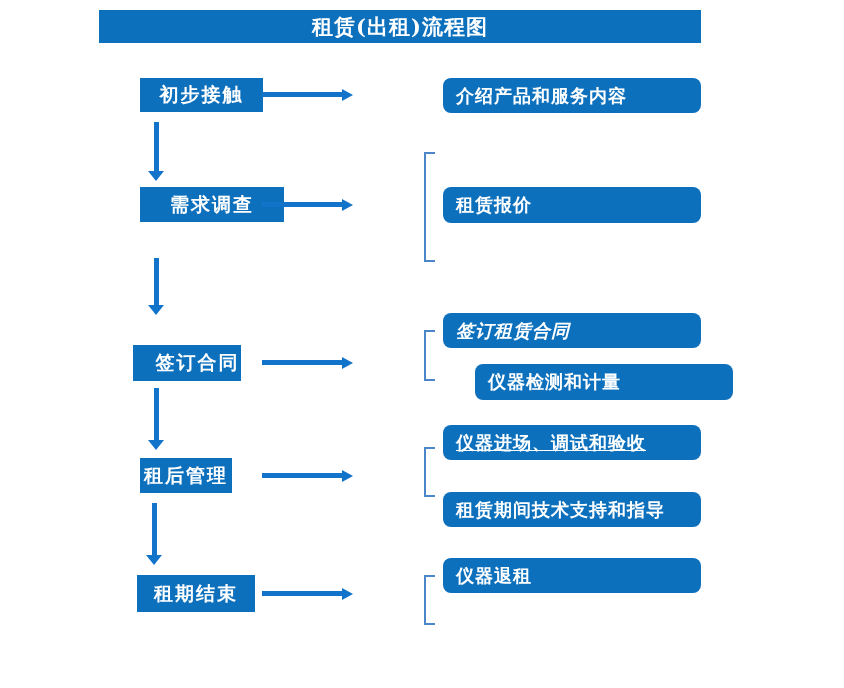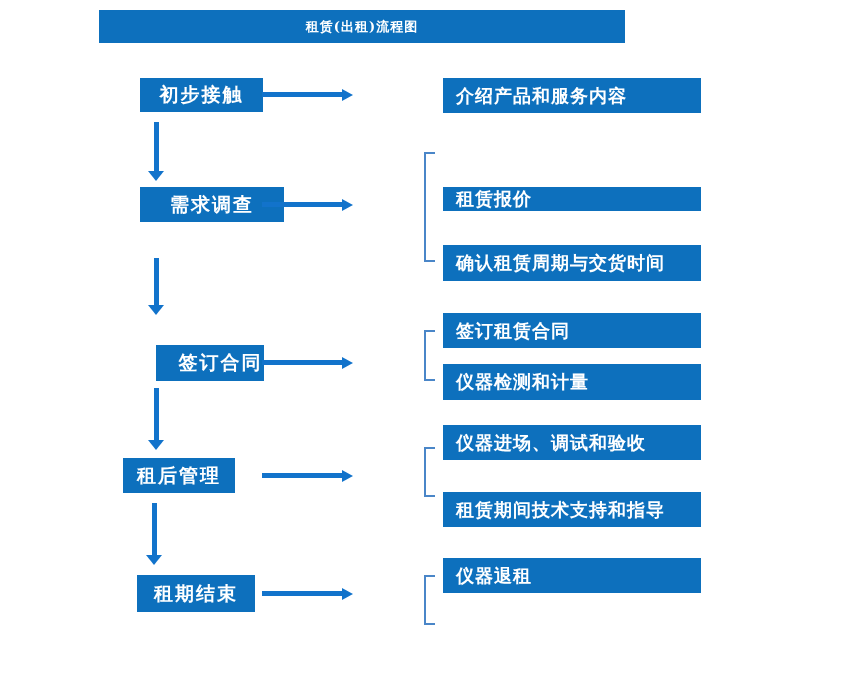--- a/index.html
+++ b/index.html
@@ -14,45 +14,46 @@
     position: relative;
     width: 844px;
     height: 688px;
     background: #ffffff;
     overflow: hidden;
     font-family: "DejaVu Serif", "Liberation Serif", serif;
     font-weight: bold;
   }
   .titlebar {
     position: absolute;
-    left: 99px; top: 10px; width: 526px; height: 33px;
+    left: 99px; top: 10px; width: 602px; height: 33px;
     background: var(--box);
     color: var(--text);
     display: flex; align-items: center; justify-content: center;
-    font-size: 13px;
+    font-size: 21px;
     letter-spacing: 1px;
   }
   .step {
     position: absolute;
     background: var(--box);
     color: var(--text);
     display: flex; align-items: center; justify-content: center;
     font-size: 19px;
     letter-spacing: 2px;
     margin-left: 37px;
   }
   .detail {
     position: absolute;
     left: 443px; width: 258px; height: 35px;
     background: var(--box);
     color: var(--text);
     display: flex; align-items: center;
     padding-left: 13px;
     font-size: 18px;
     letter-spacing: 1px;
+    border-radius: 8px;
   }
   .harrow {
     position: absolute;
     left: 262px; width: 91px; height: 13px;
     display: flex; align-items: center;
   }
   .harrow .shaft { flex: 1; height: 5px; background: var(--arrow); }
   .harrow .head {
     width: 0; height: 0;
     border-left: 11px solid var(--arrow);
@@ -83,22 +84,22 @@
 <body>
 
 <div class="canvas">
 
   <div class="titlebar">
     <span>租赁(出租)流程图</span>
   </div>
 
   <div class="step" style="left:103px; top:78px;  width:123px; height:34px;">初步接触</div>
   <div class="step" style="left:103px; top:187px; width:144px; height:35px;">需求调查</div>
-  <div class="step" style="left:119px; top:345px; width:108px; height:36px;padding-left:21px;">签订合同</div>
-  <div class="step" style="left:86px; top:458px; width:112px; height:35px;">租后管理</div>
+  <div class="step" style="left:96px; top:345px; width:108px; height:36px;padding-left:21px;">签订合同</div>
+  <div class="step" style="left:103px; top:458px; width:92px; height:35px;">租后管理</div>
   <div class="step" style="left:100px; top:575px; width:118px; height:37px;">租期结束</div>
 
   <div class="varrow" style="left:148px; top:122px; height:59px;">
       <div class="shaft"></div>
       <div class="head"></div>
     </div>
   <div class="varrow" style="left:148px; top:258px; height:57px;">
       <div class="shaft"></div>
       <div class="head"></div>
     </div>
@@ -132,24 +133,23 @@
       <div class="head"></div>
     </div>
 
   <div class="bracket" style="top:152px; height:110px;"></div>
   <div class="bracket" style="top:330px; height:51px;"></div>
   <div class="bracket" style="top:447px; height:50px;"></div>
   <div class="bracket" style="top:575px; height:50px;"></div>
 
   <div class="detail" style="top:78px;">介绍产品和服务内容</div>
 
-  <div class="detail" style="top:187px; height:24px;">租赁报价</div>
-  <div class="detail" style="top:245px; height:36px;">确认租赁周期与交货时间</div>
+  <div class="detail" style="top:187px; height:36px;">租赁报价</div>
 
-  <div class="detail" style="top:313px;">签订租赁合同</div>
-  <div class="detail" style="top:364px; height:36px;">仪器检测和计量</div>
+  <div class="detail" style="top:313px;font-style:italic;">签订租赁合同</div>
+  <div class="detail" style="top:364px; height:36px;margin-left:32px;">仪器检测和计量</div>
 
-  <div class="detail" style="top:425px;">仪器进场、调试和验收</div>
+  <div class="detail" style="top:425px;text-decoration:underline;">仪器进场、调试和验收</div>
   <div class="detail" style="top:492px;">租赁期间技术支持和指导</div>
 
   <div class="detail" style="top:558px;">仪器退租</div>
 
 </div>
 
 </body></html>

